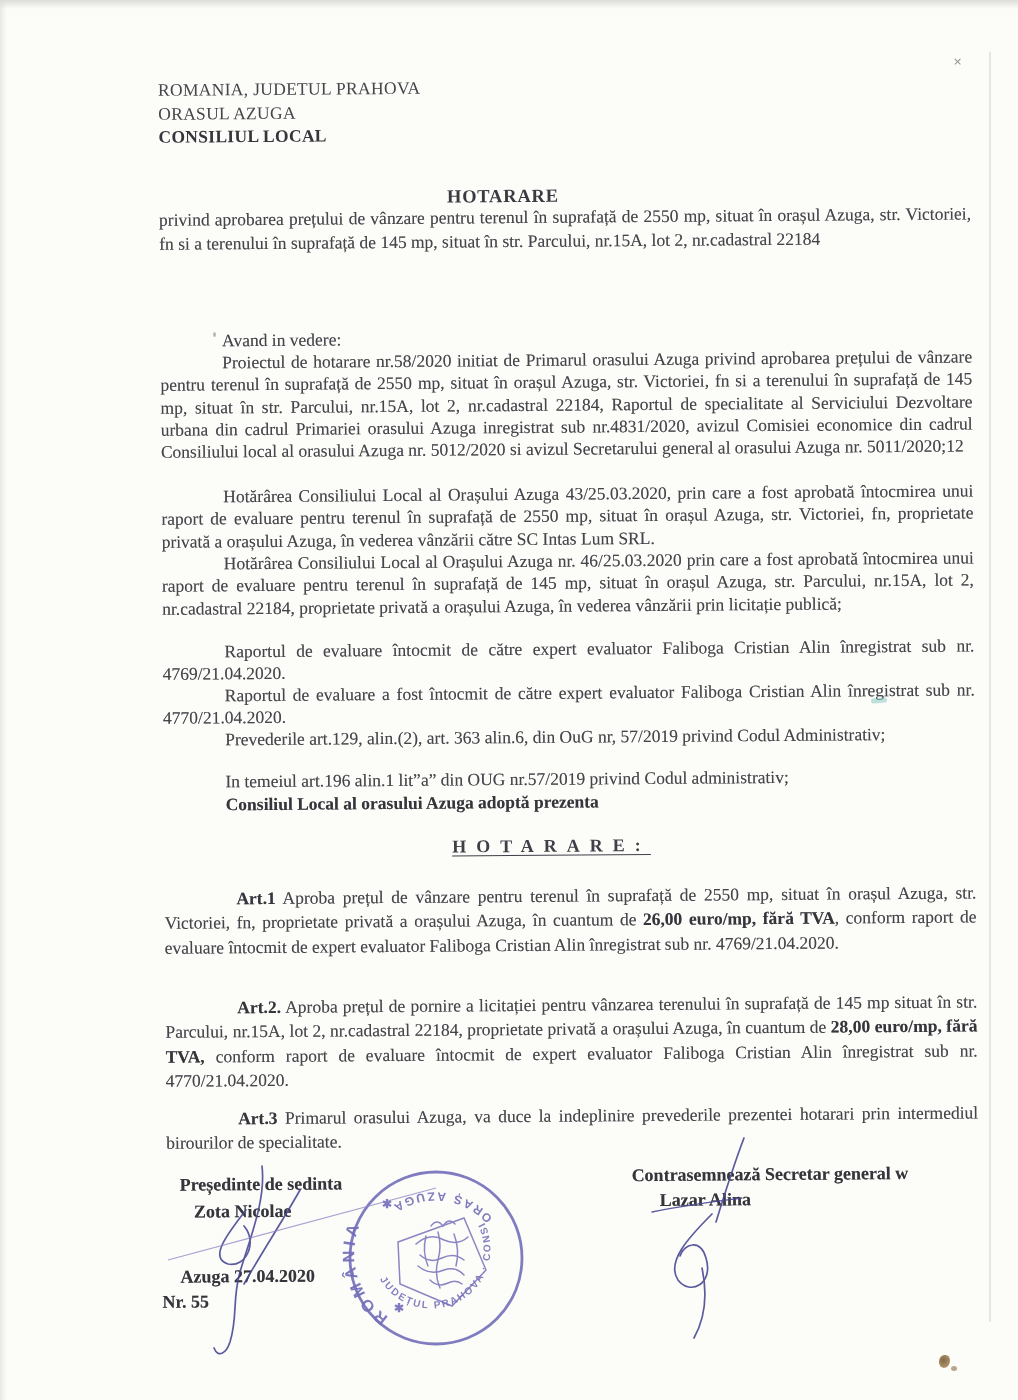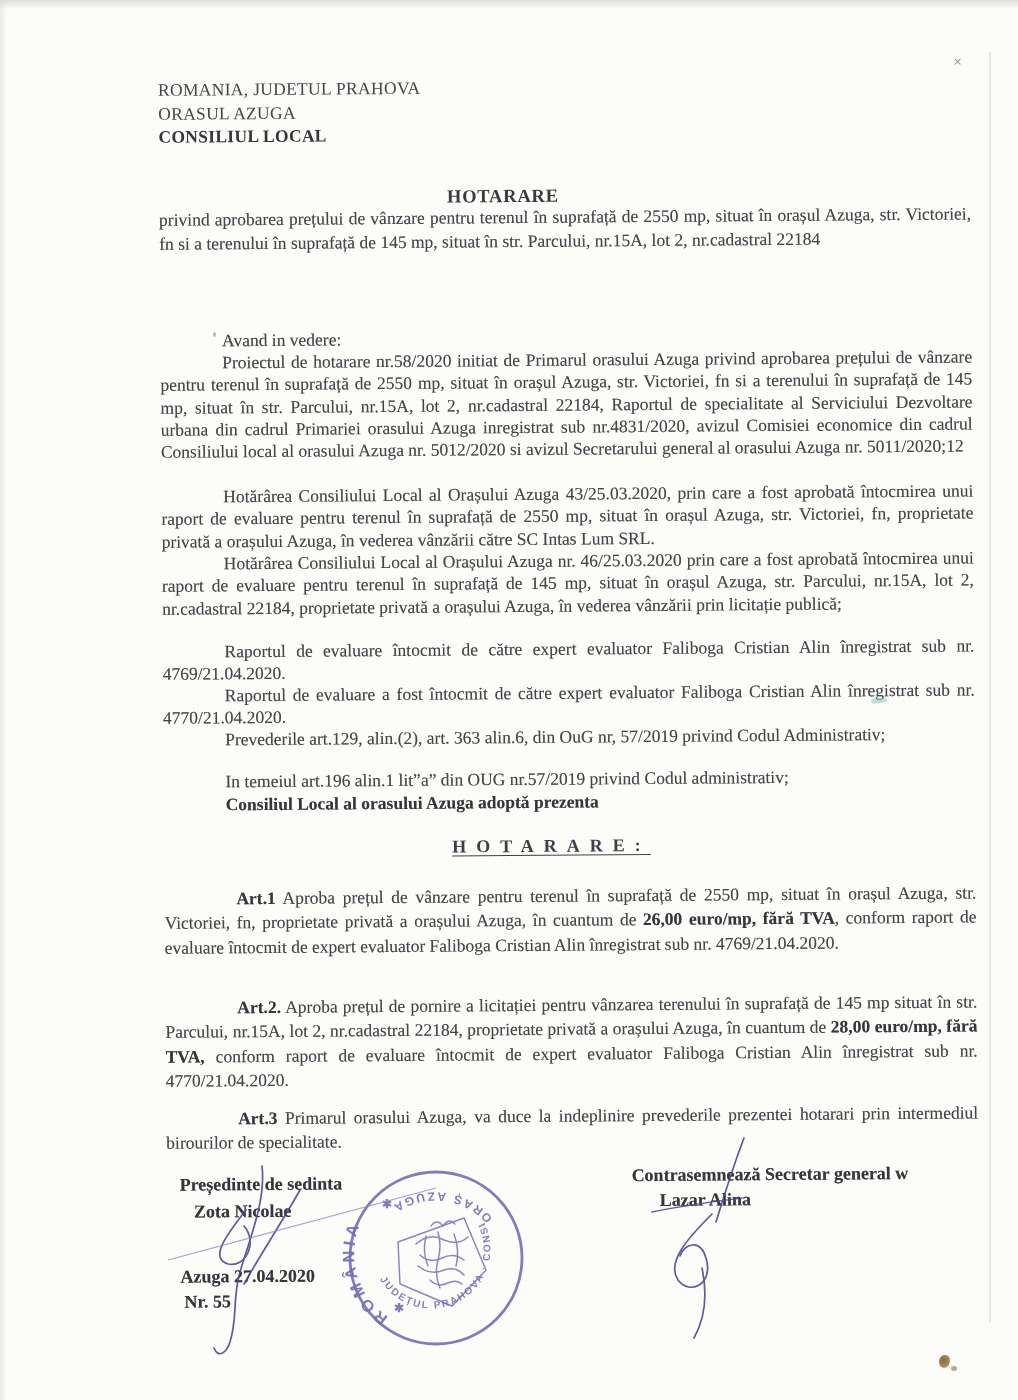--- a/index.html
+++ b/index.html
@@ -82,21 +82,21 @@
 
     <p class="para indent72 lh24" style="top:1104px"><span class="b">Art.3</span><span> Primarul orasului Azuga, va duce la indeplinire prevederile prezentei hotarari prin intermediul birourilor de specialitate.</span></p>
 
     <div class="sig" style="left:176px;top:1172px">Președinte de sedinta</div>
     <div class="sig" style="left:190px;top:1199px">Zota Nicolae</div>
 
     <div class="sig" style="left:628px;top:1166px">Contrasemnează  Secretar general w</div>
     <div class="sig" style="left:656px;top:1191px">Lazar Alina</div>
 
     <div class="sig" style="left:176px;top:1264px">Azuga 27.04.2020</div>
-    <div class="sig" style="left:180px;top:1289px">Nr. 55</div>
+    <div class="sig" style="left:158px;top:1289px">Nr. 55</div>
   </div>
 
   <svg class="stamp-svg" width="204" height="204" viewBox="0 0 204 204">
     <g stroke="#5b55ae" fill="none" stroke-linecap="round">
       <circle cx="102" cy="102" r="86" stroke-width="2.8" opacity=".9"></circle>
 
       <g stroke-width="1.5" opacity=".85" stroke="#605ab0">
         <path d="M 64,86 L 130,62 L 152,114 L 118,150 L 66,128 Z"></path>
         <path d="M 97,70 q 6,-8 12,0 q 6,-9 12,-2"></path>
         <path d="M 82,88 q 14,-12 28,-4 q 14,6 24,-3"></path>

